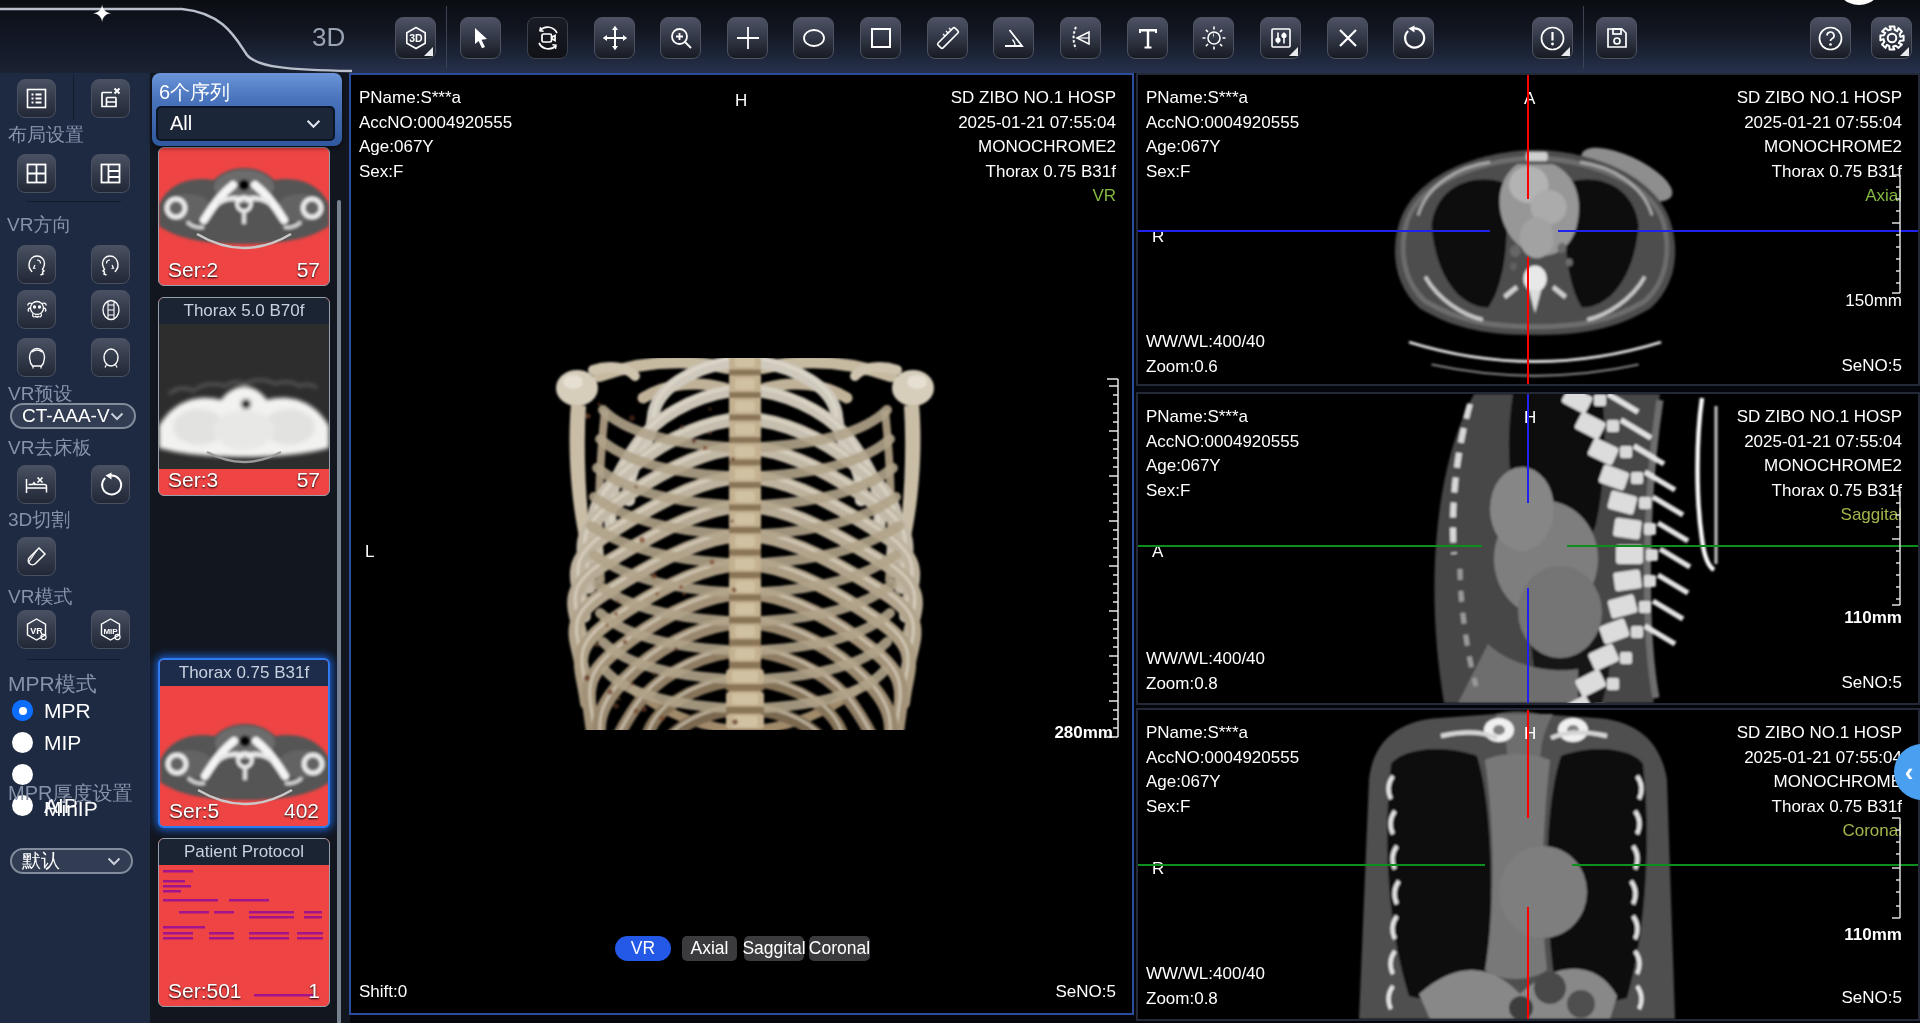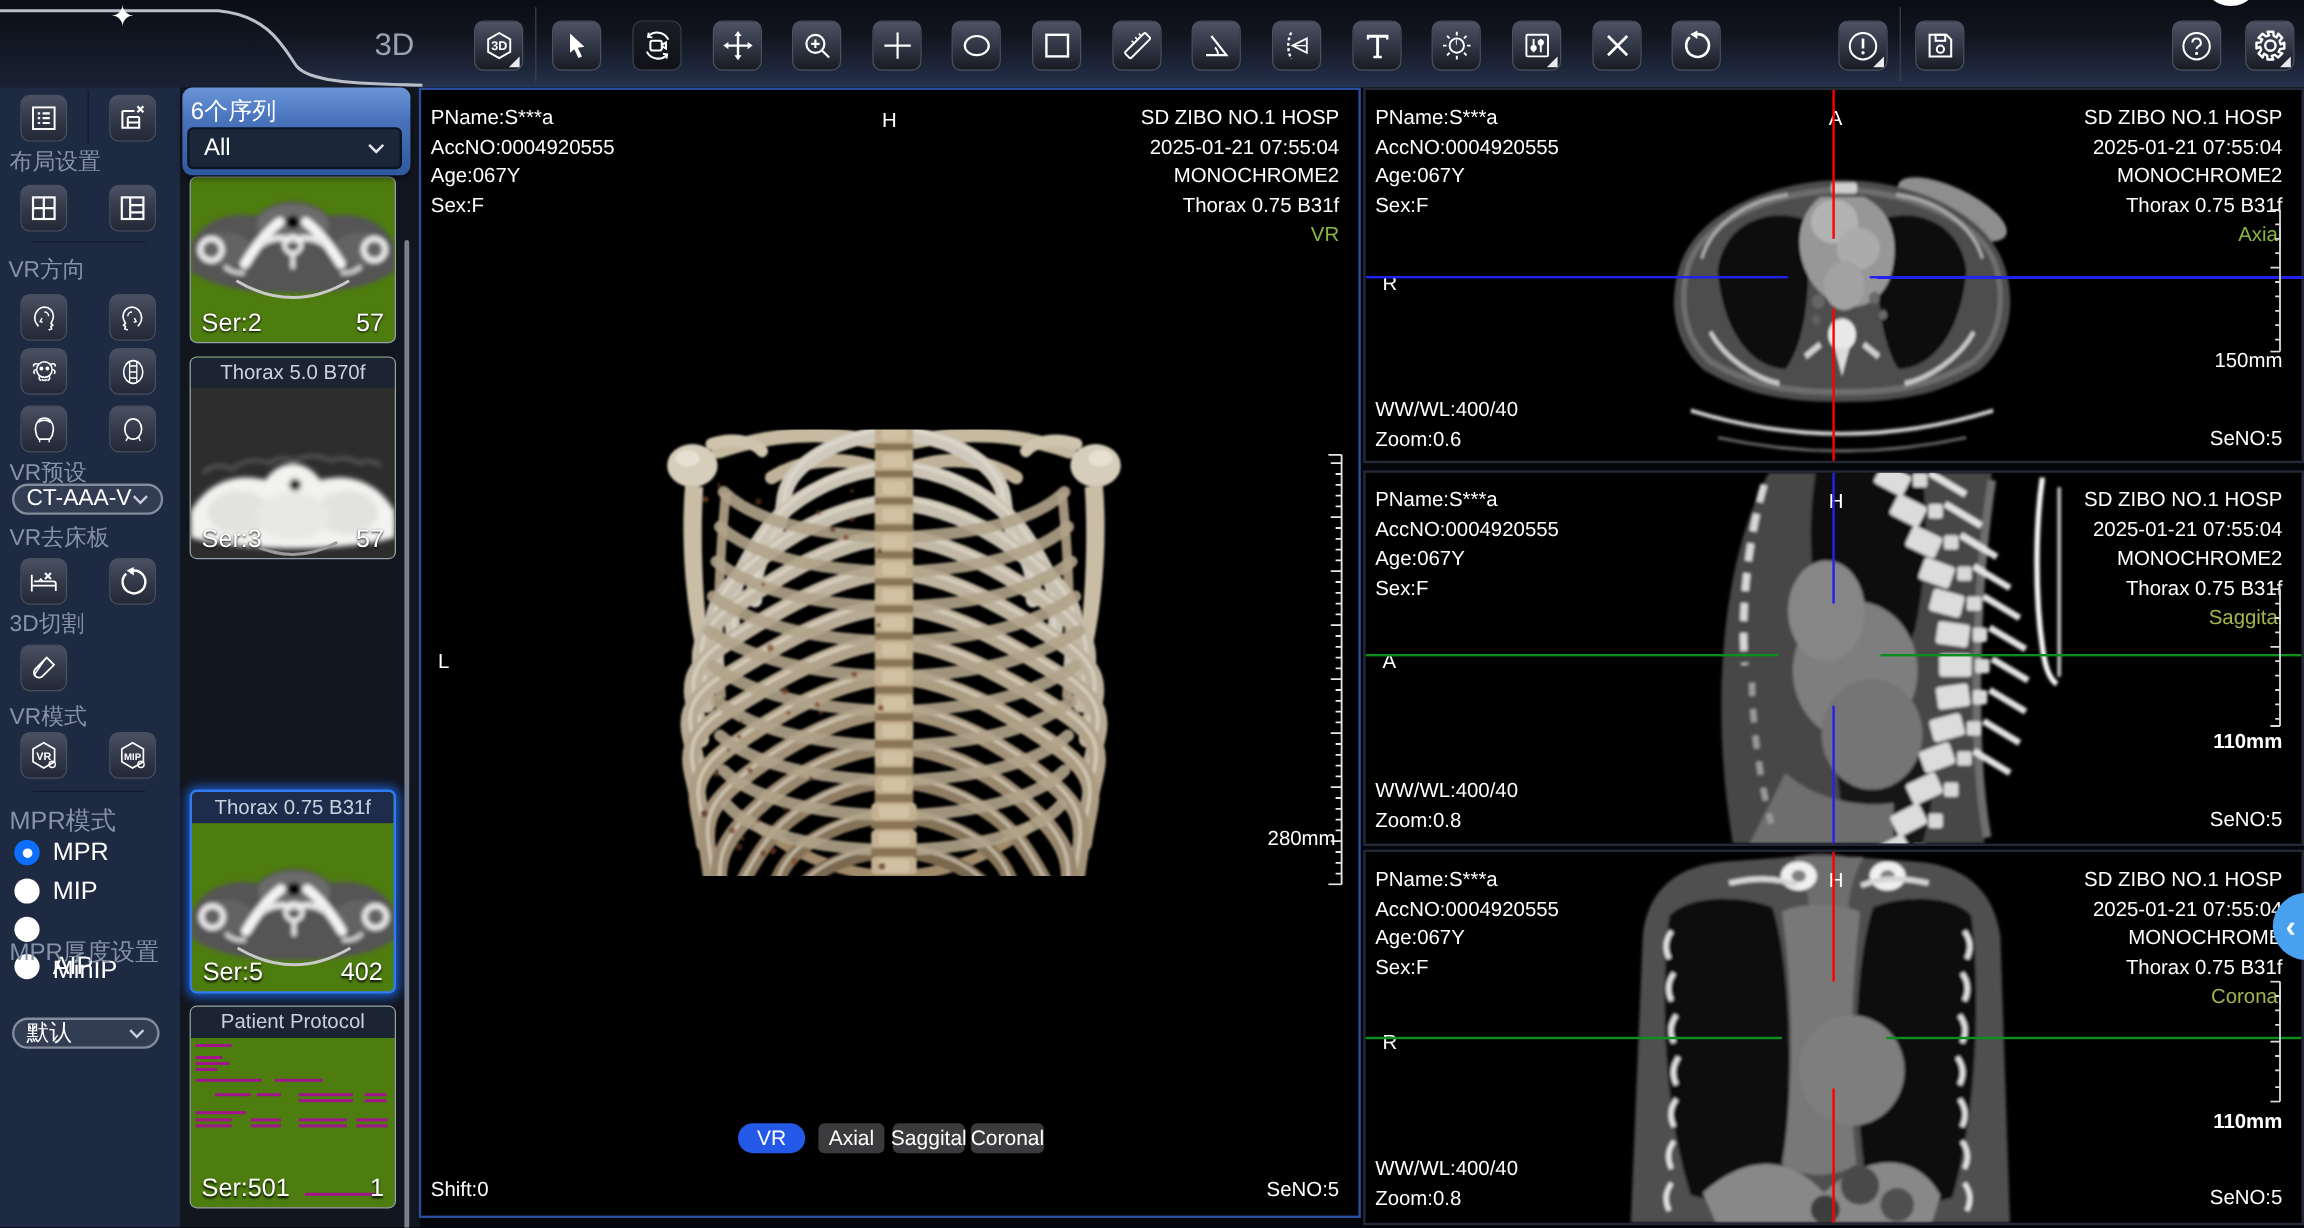--- a/index.html
+++ b/index.html
@@ -21,21 +21,21 @@
 .sdiv{position:absolute;left:27px;width:94px;height:1px;background:#121a2c}
 .pill{position:absolute;left:10px;height:26px;border-radius:13px;border:2px solid #828c9c;background:#323c52;color:#fff;font-size:19px;display:flex;align-items:center;padding:0 10px;justify-content:space-between}
 .radio{position:absolute;left:12px;width:21px;height:21px;border-radius:50%;background:#fff}
 .radio.sel{background:#0d6efd;box-shadow:inset 0 0 0 2px #0d6efd;border:none}
 .radio.sel::after{content:"";position:absolute;left:6.5px;top:6.5px;width:8px;height:8px;border-radius:50%;background:#fff}
 .rlbl{position:absolute;left:44px;font-size:21px;color:#fff}
 #thumbs{position:absolute;left:150px;top:73px;width:200px;height:950px;background:#12161f}
 #serhdr{position:absolute;left:2px;top:0;width:190px;height:73px;border-radius:8px;background:linear-gradient(180deg,#6b95d8 0%,#4a74bc 35%,#30589e 100%);box-shadow:0 2px 5px rgba(0,0,0,.5)}
 #serhdr .t{position:absolute;left:7px;top:6px;font-size:20px;color:#fff}
 #sersel{position:absolute;left:6px;top:33px;width:179px;height:35px;border-radius:5px;border:2px solid #0b1526;background:#1b2638;color:#fff;font-size:20px;display:flex;align-items:center;justify-content:space-between;padding:0 12px}
-.card{position:absolute;left:8px;width:172px;border-radius:6px;border:1px solid #97a0ad;background:#4d7c0f;overflow:hidden}
+.card{position:absolute;left:8px;width:172px;border-radius:6px;border:1px solid #97a0ad;background:#ef4444;overflow:hidden}
 .card.sel{border:2px solid #2f7bf0;box-shadow:0 0 9px 2px #1d5fd0}
 .ctitle{position:absolute;left:0;top:0;right:0;height:26px;background:#1b2433;color:#c9d1df;font-size:17px;text-align:center;line-height:26px;white-space:nowrap;overflow:hidden}
 .serrow{position:absolute;left:9px;right:9px;bottom:3px;display:flex;justify-content:space-between;color:#fff;font-size:21px;text-shadow:0 1px 2px #000}
 #tscroll{position:absolute;left:187px;top:127px;width:4px;height:880px;border-radius:2px;background:#78818f}
 #main{position:absolute;left:349px;top:73px;width:785px;height:942px;background:#000;border:2px solid #2b4d9d}
 .ovl{position:absolute;color:#fff;font-size:17px;line-height:24.5px;white-space:pre-line}
 .ovl.r{text-align:right}
 .green{color:#85b840}
 .vbtn{position:absolute;height:25px;border-radius:5px;background:#3b3b3d;color:#fff;font-size:17.5px;display:flex;align-items:center;justify-content:center}
 .vbtn.b{background:#2458e6;border-radius:12.5px}
@@ -344,21 +344,21 @@
 <path d="M 28 74 q 8 7 17 5" stroke="#d8d8d8" stroke-width="3.5" fill="none"></path>
 <path d="M 142 74 q -8 7 -17 5" stroke="#d8d8d8" stroke-width="3.5" fill="none"></path>
 </g>
 <path d="M 38 86 Q 85 114 132 86" stroke="#c9c9c9" stroke-width="2.5" fill="none"></path>
       </svg>
 <div class="serrow">
         <span>Ser:2</span>
         <span>57</span>
       </div>
     </div>
-<div class="card" style="top:224px;height:169px">
+<div class="card" style="top:224px;height:199px">
 <div class="ctitle">Thorax 5.0 B70f</div>
 <svg width="170" height="145" viewBox="0 0 170 145" style="position:absolute;top:26px">
         <rect width="170" height="145" fill="#2d2d2d"></rect>
         <g filter="url(#b3)">
 <path d="M10 70 q 12 -10 24 -3 q 14 -11 32 -5 q 10 -7 20 -2 q 16 -8 30 0 q 14 -5 24 2 q 10 -4 18 2" stroke="#6e6e6e" stroke-width="2" fill="none"></path>
 <path d="M0 102 C 15 76 40 70 62 76 C 75 58 95 58 108 76 C 130 70 155 76 170 102 L 170 124 C 130 136 40 136 0 124 Z" fill="#f2f2f0"></path>
 <ellipse cx="40" cy="103" rx="26" ry="18" fill="#e2e2e0"></ellipse>
           <ellipse cx="130" cy="103" rx="26" ry="18" fill="#e2e2e0"></ellipse>
 <ellipse cx="85" cy="106" rx="30" ry="20" fill="#e8e8e6"></ellipse>
 <circle cx="87" cy="80" r="5" fill="#111"></circle>
@@ -604,21 +604,21 @@
 2025-01-21 07:55:04
 MONOCHROME2
 Thorax 0.75 B31f
 <span class="green">VR</span></div>
 <div class="ovl" style="left:384px;top:14px">H</div>
 <div class="ovl" style="left:14px;top:465px">L</div>
 <svg style="position:absolute;left:755px;top:303px" width="14" height="360" viewBox="0 0 14 360" stroke="#e8e8e8" stroke-width="1.5" fill="none">
       <path d="M12 1 L12 359 M1 1 L12 1 M1 359 L12 359"></path>
       <path d="M3 8 h9 M7 17 h5 M7 26 h5 M7 35 h5 M7 44 h5 M3 53 h9 M7 62 h5 M7 71 h5 M7 80 h5 M7 89 h5 M3 98 h9 M7 107 h5 M7 116 h5 M7 125 h5 M7 134 h5 M3 143 h9 M7 152 h5 M7 161 h5 M7 170 h5 M7 179 h5 M3 188 h9 M7 197 h5 M7 206 h5 M7 215 h5 M7 224 h5 M3 233 h9 M7 242 h5 M7 251 h5 M7 260 h5 M7 269 h5 M3 278 h9 M7 287 h5 M7 296 h5 M7 305 h5 M7 314 h5 M3 323 h9 M7 332 h5 M7 341 h5 M7 350 h5"></path>
     </svg>
-<div class="ovl r" style="right:19px;top:612px;font-weight:normal">280mm</div>
+<div class="ovl r" style="right:19px;top:646px;font-weight:bold">280mm</div>
 <div class="vbtn b" style="left:264px;top:861px;width:56px">VR</div>
 <div class="vbtn" style="left:331px;top:861px;width:55px">Axial</div>
 <div class="vbtn" style="left:393px;top:861px;width:60px">Saggital</div>
 <div class="vbtn" style="left:458px;top:861px;width:61px">Coronal</div>
 <div class="ovl" style="left:8px;top:905px">Shift:0</div>
 <div class="ovl r" style="right:16px;top:905px">SeNO:5</div>
 </div>
 <div class="panel" style="left:1136px;top:73px;width:784px;height:313px">
 <svg style="position:absolute;left:230px;top:60px" width="340" height="251" viewBox="0 0 340 251">
 <defs>

